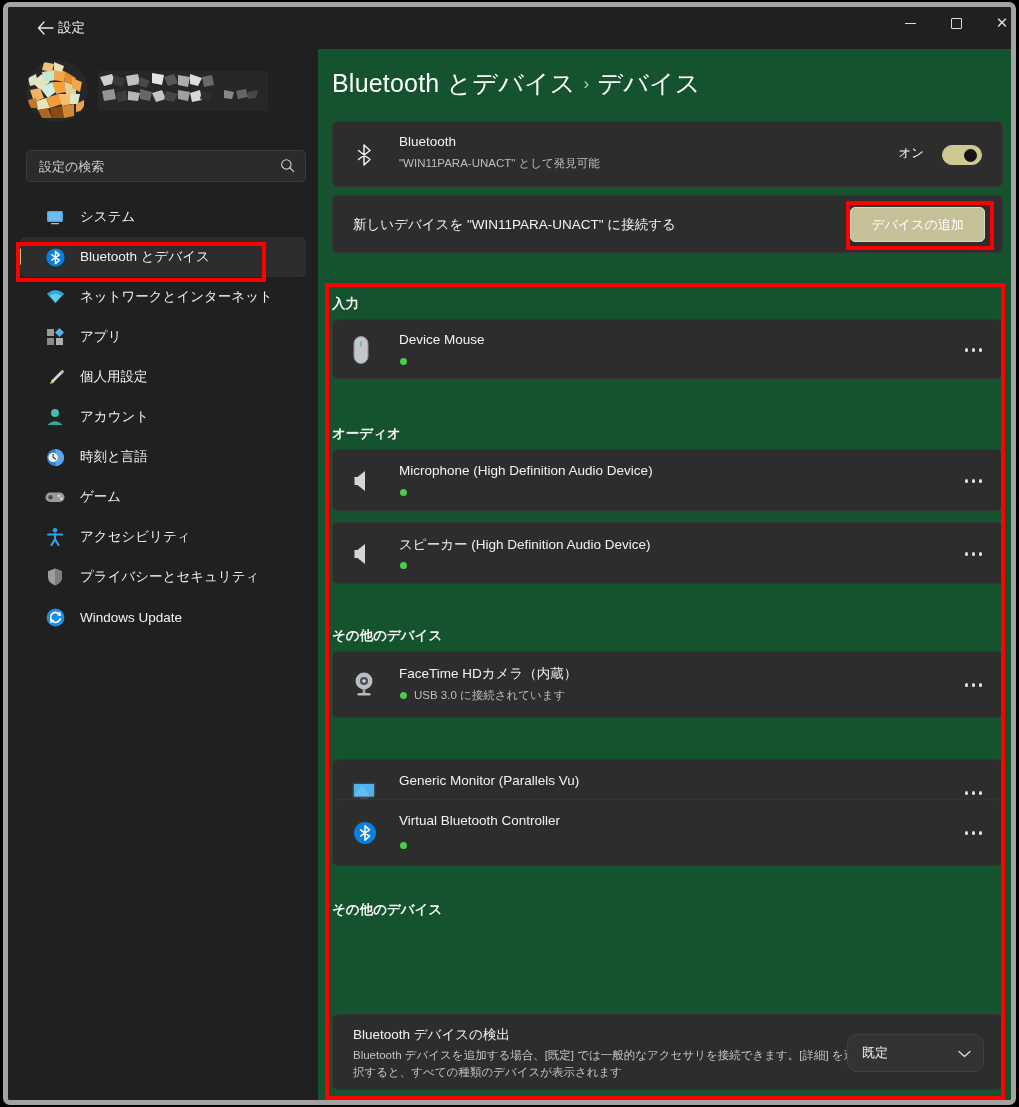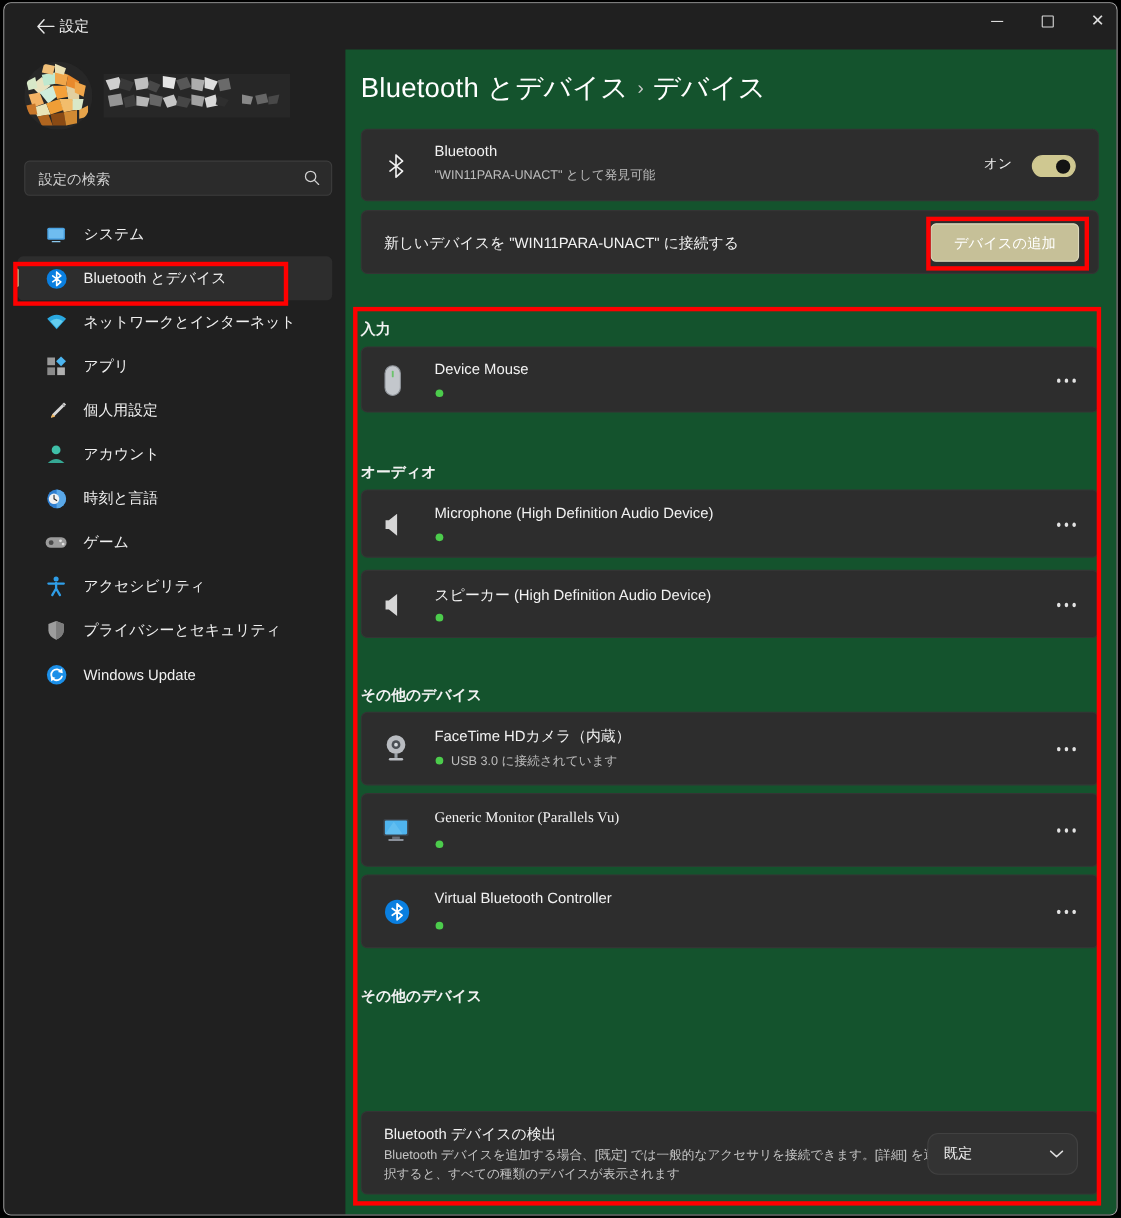--- a/index.html
+++ b/index.html
@@ -6,21 +6,21 @@
   html, body {
     width: 1019px; height: 1107px;
     background: #000;
     font-family: "Liberation Sans", "DejaVu Sans", sans-serif;
     overflow: hidden;
   }
   .window {
     position: absolute; left: 3px; top: 2px;
     width: 1013px; height: 1103px;
     background: #202020;
-    border: 1px solid #a3a3a3;
+    border: 5px solid #a3a3a3;
     border-radius: 7px;
     overflow: hidden;
   }
   
   .titlebar {
     position: absolute; left: 0; top: 0; width: 100%; height: 42px;
     background: #202020;
   }
   .back-btn {
     position: absolute; left: 22px; top: 8px; width: 30px; height: 26px;
@@ -447,21 +447,21 @@
       </div>
       <div class="row-title" style="left:66px; top:13px;">FaceTime HDカメラ（内蔵）</div>
       <div class="green-dot" style="left:67px; top:40px;"></div>
       <div class="row-sub" style="left:81px; top:36px;">USB 3.0 に接続されています</div>
       <div class="dots" style="right:20px; top:31px;">
           <i></i>
           <i></i>
           <i></i>
         </div>
     </div>
-    <div class="card" style="top:676px; height:67px;font-family:Liberation Serif, serif;">
+    <div class="card" style="top:710px; height:67px;">
       <div class="row-ico" style="top:21px; left:18px;">
         <svg width="26" height="24" viewBox="0 0 26 24">
           <rect x="1.5" y="1.5" width="23" height="15.5" rx="1.6" fill="#3b4148"></rect>
           <rect x="2.9" y="2.9" width="20.2" height="12.7" rx="1" fill="#4fb4ee"></rect>
           <path d="M3 15.5 L11 4 L19 15.5 Z" fill="#71c6f2" opacity=".55"></path>
           <rect x="9.5" y="17.5" width="7" height="2.2" fill="#6a7078"></rect>
           <rect x="6" y="19.7" width="14" height="1.8" rx=".8" fill="#8a9099"></rect>
         </svg>
       </div>
       <div class="row-title" style="left:66px; top:13px;">Generic Monitor (Parallels Vu)</div>

